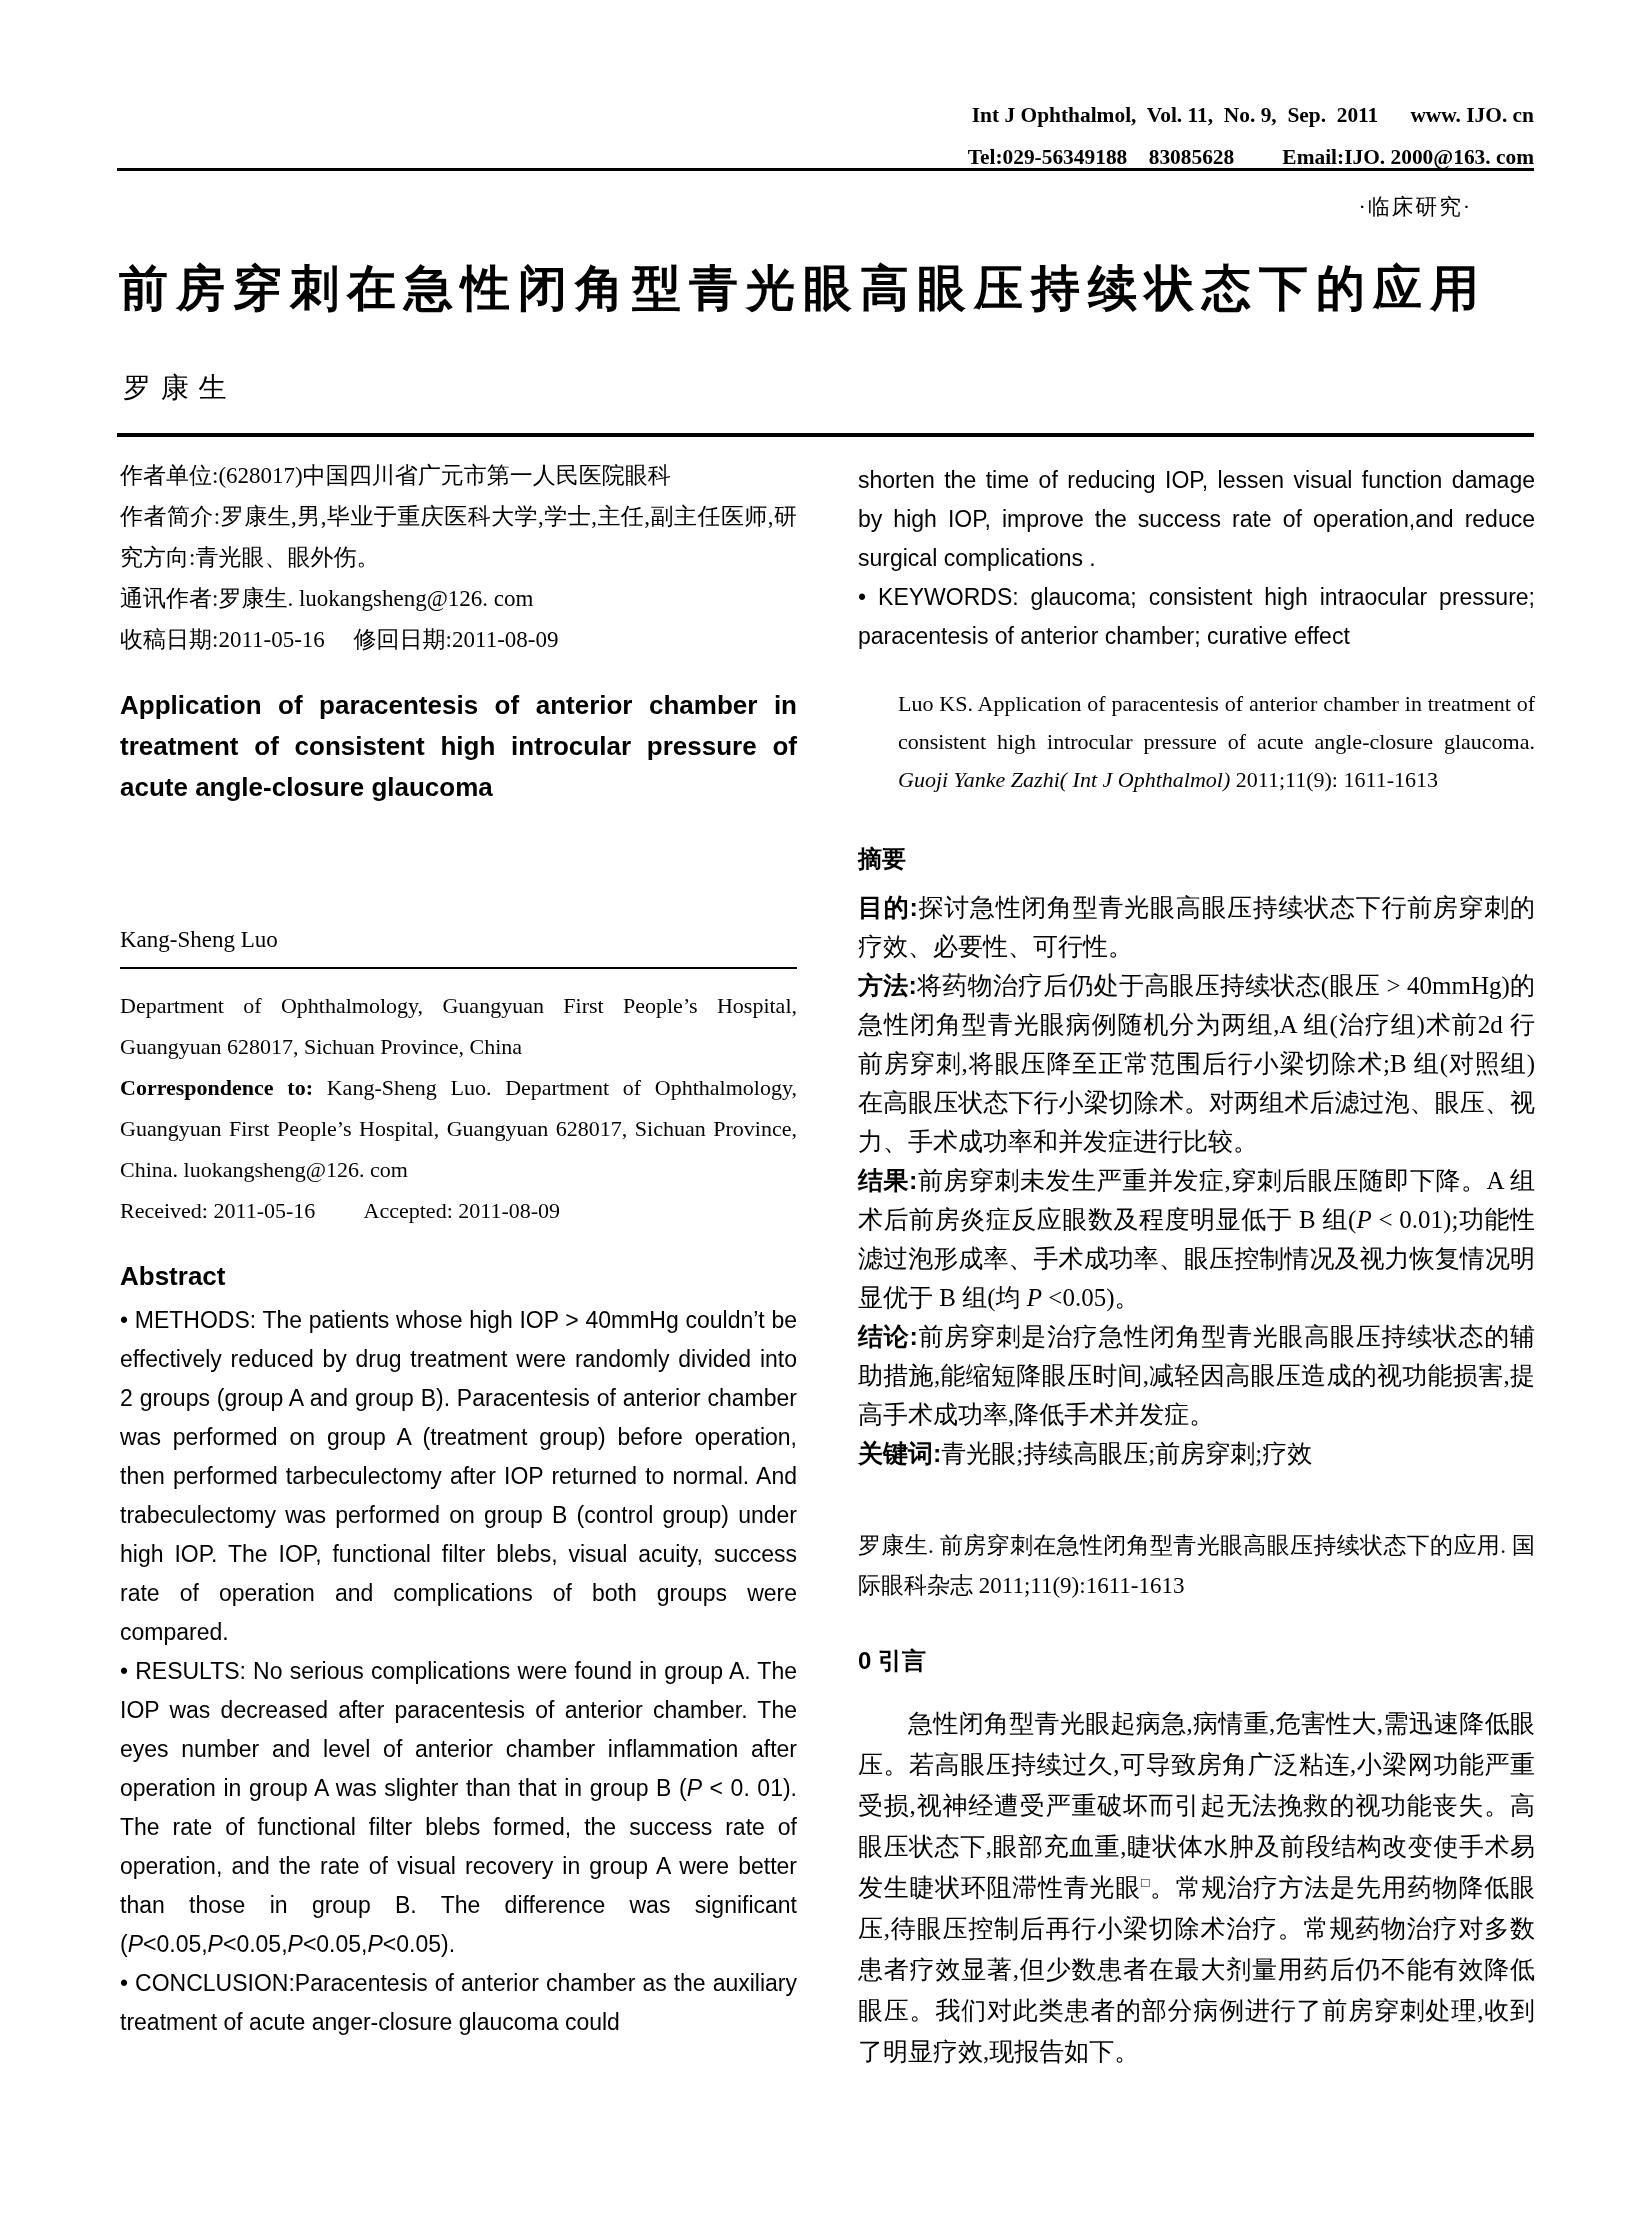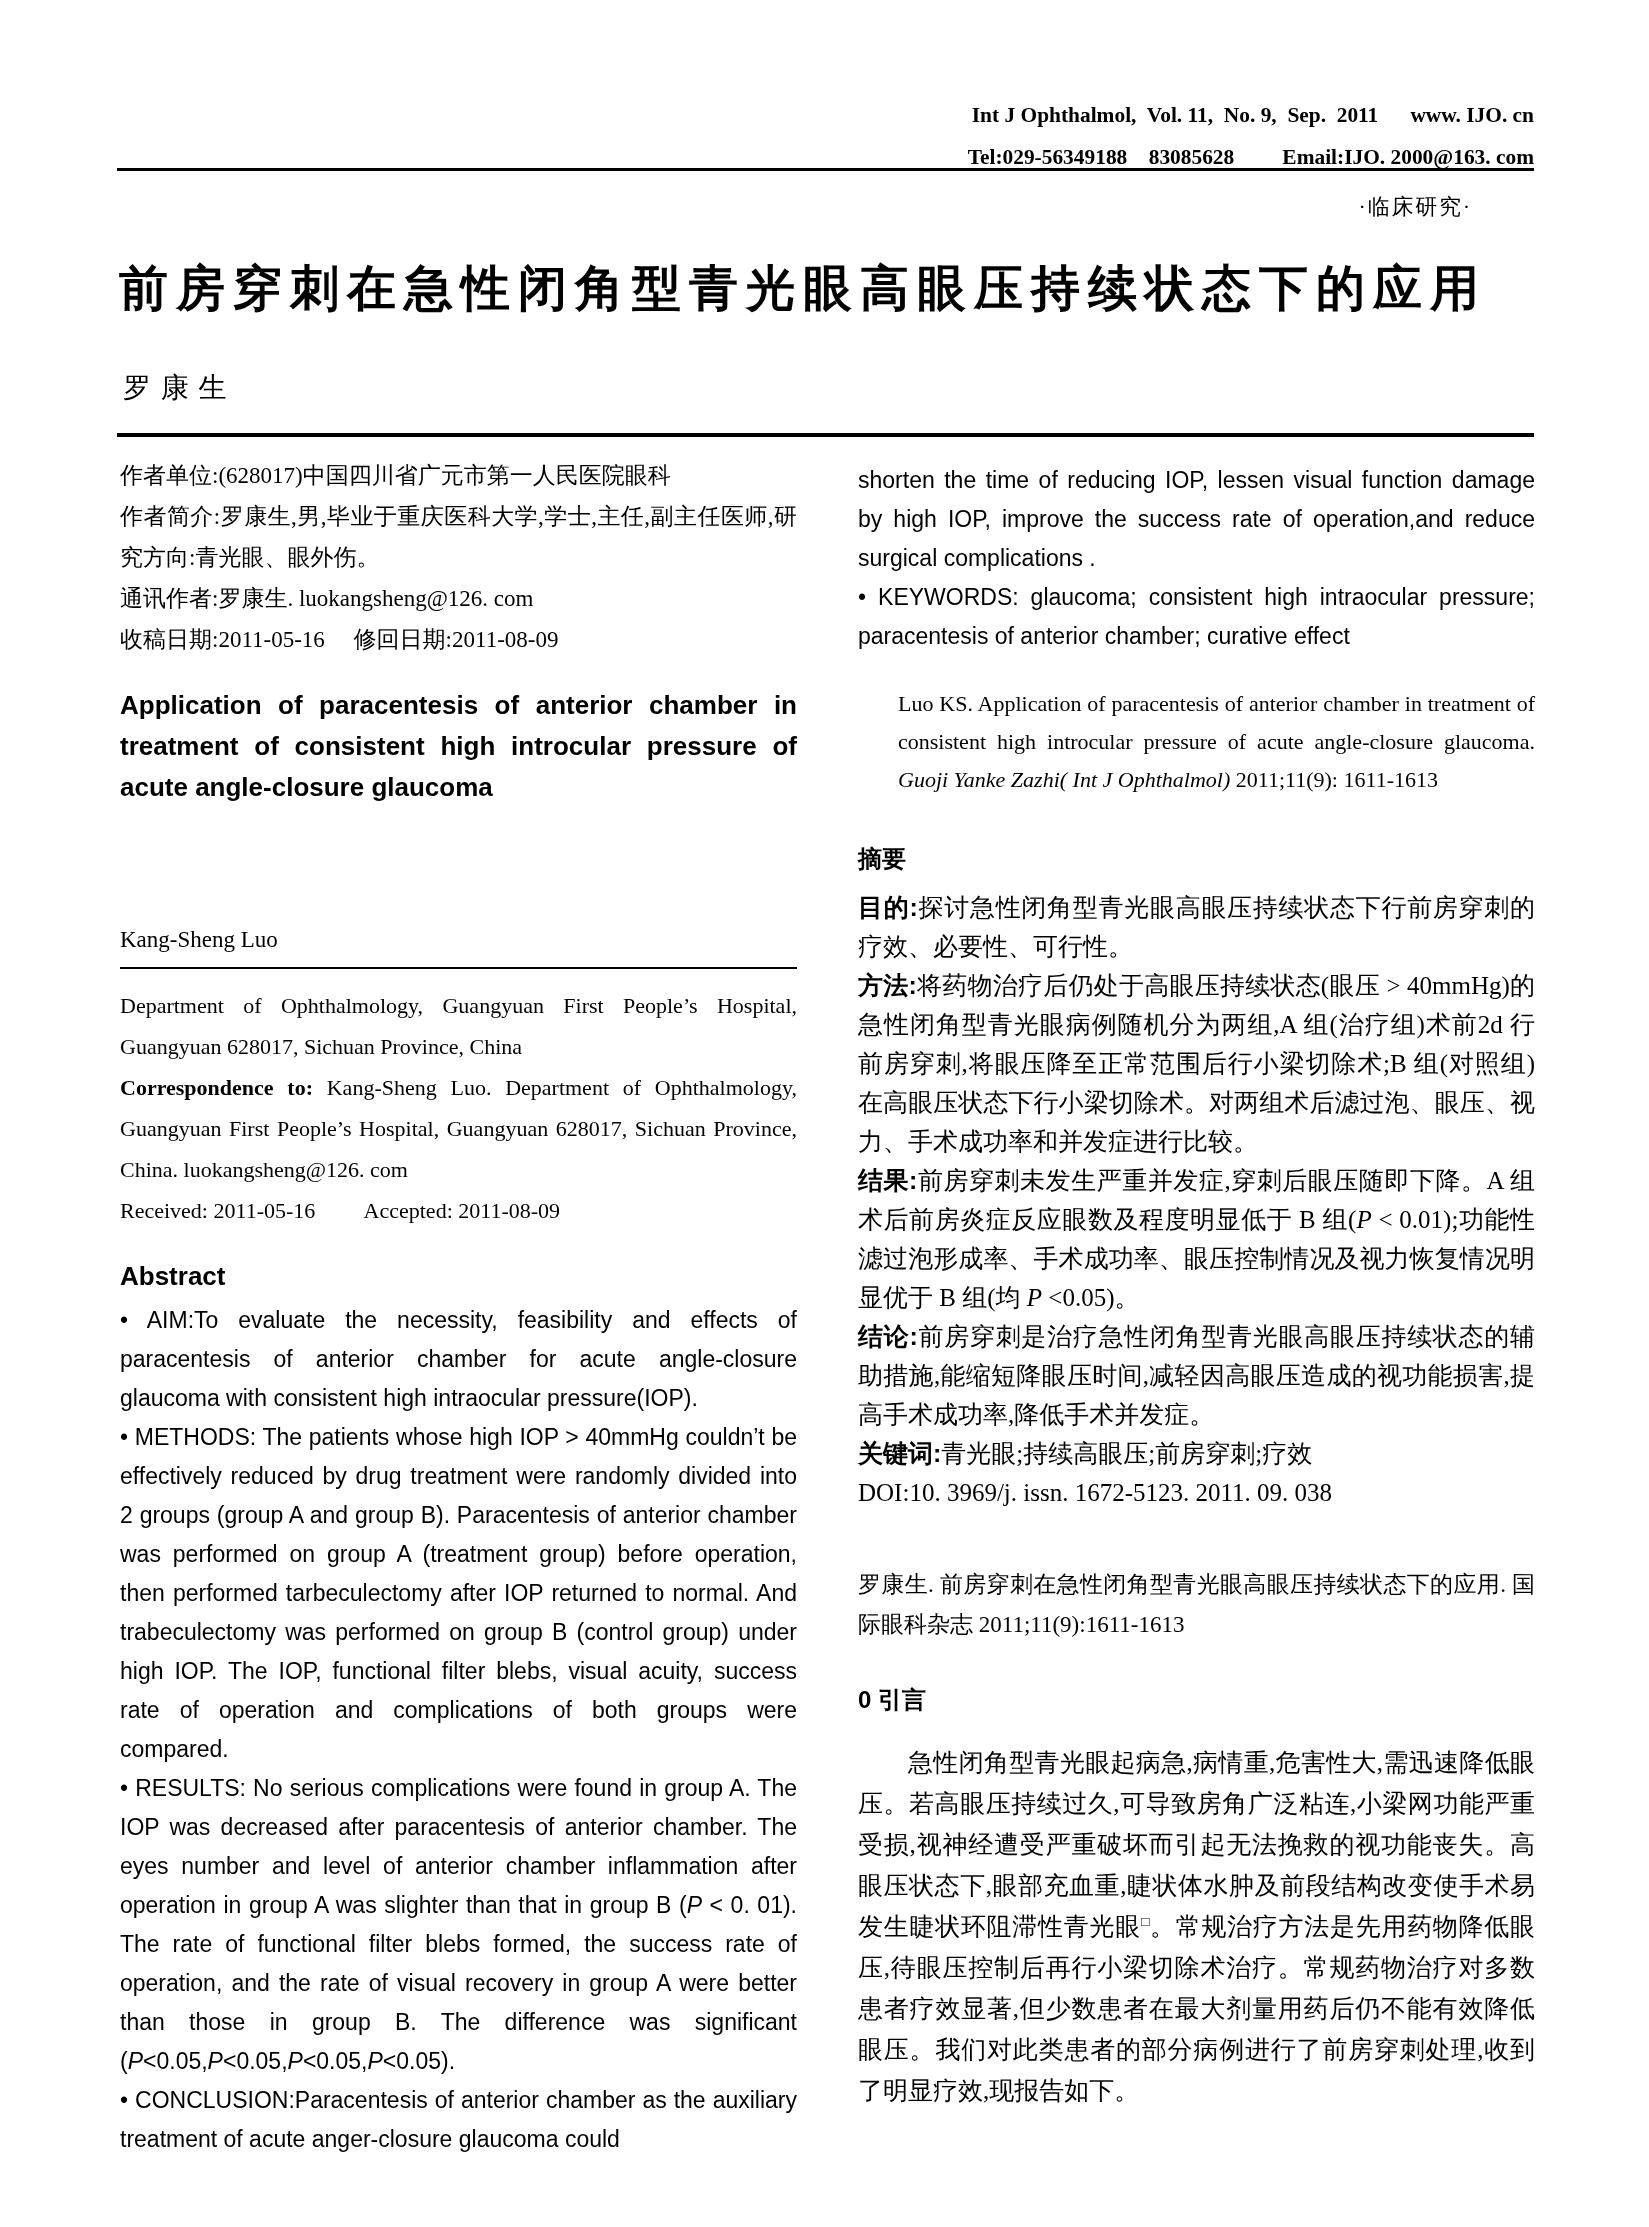--- a/index.html
+++ b/index.html
@@ -108,21 +108,20 @@
     <div class="hrule"></div>
 
     <div class="affil">
       <p>Department of Ophthalmology, Guangyuan First People’s Hospital, Guangyuan 628017, Sichuan Province, China</p>
       <p><span class="seg-b">Correspondence to:</span><span> Kang-Sheng Luo. Department of Ophthalmology, Guangyuan First People’s Hospital, Guangyuan 628017, Sichuan Province, China. luokangsheng@126. com</span></p>
       <p class="pre">Received: 2011-05-16         Accepted: 2011-08-09</p>
     </div>
 
     <h3 class="blk-heading">Abstract</h3>
     <div class="abstract">
-      <p>• AIM:To evaluate the necessity, feasibility and effects of paracentesis of anterior chamber for acute angle-closure glaucoma with consistent high intraocular pressure(IOP).</p>
       <p>• METHODS: The patients whose high IOP &gt; 40mmHg couldn’t be effectively reduced by drug treatment were randomly divided into 2 groups (group A and group B). Paracentesis of anterior chamber was performed on group A (treatment group) before operation, then performed tarbeculectomy after IOP returned to normal. And trabeculectomy was performed on group B (control group) under high IOP. The IOP, functional filter blebs, visual acuity, success rate of operation and complications of both groups were compared.</p>
       <p><span>• RESULTS: No serious complications were found in group A. The IOP was decreased after paracentesis of anterior chamber. The eyes number and level of anterior chamber inflammation after operation in group A was slighter than that in group B (</span><span class="seg-i">P</span><span> &lt; 0. 01). The rate of functional filter blebs formed, the success rate of operation, and the rate of visual recovery in group A were better than those in group B. The difference was significant (</span><span class="seg-i">P</span><span>&lt;0.05,</span><span class="seg-i">P</span><span>&lt;0.05,</span><span class="seg-i">P</span><span>&lt;0.05,</span><span class="seg-i">P</span><span>&lt;0.05).</span></p>
       <p>• CONCLUSION:Paracentesis of anterior chamber as the auxiliary treatment of acute anger-closure glaucoma could</p>
     </div>
   </div>
 
   <div class="col col-right">
     <div class="abstract">
       <p>shorten the time of reducing IOP, lessen visual function damage by high IOP, improve the success rate of operation,and reduce surgical complications .</p>
       <p>• KEYWORDS: glaucoma; consistent high intraocular pressure; paracentesis of anterior chamber; curative effect</p>
@@ -130,21 +129,20 @@
 
     <p class="citation-en"><span>Luo KS. Application of paracentesis of anterior chamber in treatment of consistent high introcular pressure of acute angle-closure glaucoma. </span><span class="seg-i">Guoji Yanke Zazhi( Int J Ophthalmol) </span><span>2011;11(9): 1611-1613</span></p>
 
     <h3 class="blk-heading heading-zh-abstract">摘要</h3>
     <div class="zh-abstract">
       <p><span class="seg-hb">目的:</span><span>探讨急性闭角型青光眼高眼压持续状态下行前房穿刺的疗效、必要性、可行性。</span></p>
       <p><span class="seg-hb">方法:</span><span>将药物治疗后仍处于高眼压持续状态(眼压 &gt; 40mmHg)的急性闭角型青光眼病例随机分为两组,A 组(治疗组)术前2d 行前房穿刺,将眼压降至正常范围后行小梁切除术;B 组(对照组)在高眼压状态下行小梁切除术。对两组术后滤过泡、眼压、视力、手术成功率和并发症进行比较。</span></p>
       <p><span class="seg-hb">结果:</span><span>前房穿刺未发生严重并发症,穿刺后眼压随即下降。A 组术后前房炎症反应眼数及程度明显低于 B 组(</span><span class="seg-i">P</span><span> &lt; 0.01);功能性滤过泡形成率、手术成功率、眼压控制情况及视力恢复情况明显优于 B 组(均 </span><span class="seg-i">P</span><span> &lt;0.05)。</span></p>
       <p><span class="seg-hb">结论:</span><span>前房穿刺是治疗急性闭角型青光眼高眼压持续状态的辅助措施,能缩短降眼压时间,减轻因高眼压造成的视功能损害,提高手术成功率,降低手术并发症。</span></p>
       <p><span class="seg-hb">关键词:</span><span>青光眼;持续高眼压;前房穿刺;疗效</span></p>
-      <p>DOI:10. 3969/j. issn. 1672-5123. 2011. 09. 038</p>
     </div>
 
     <p class="citation-zh">罗康生. 前房穿刺在急性闭角型青光眼高眼压持续状态下的应用. 国际眼科杂志 2011;11(9):1611-1613</p>
 
     <h3 class="blk-heading intro-heading">0 引言</h3>
     <p class="intro"><span>急性闭角型青光眼起病急,病情重,危害性大,需迅速降低眼压。若高眼压持续过久,可导致房角广泛粘连,小梁网功能严重受损,视神经遭受严重破坏而引起无法挽救的视功能丧失。高眼压状态下,眼部充血重,睫状体水肿及前段结构改变使手术易发生睫状环阻滞性青光眼</span><span class="seg-sup">□</span><span>。常规治疗方法是先用药物降低眼压,待眼压控制后再行小梁切除术治疗。常规药物治疗对多数患者疗效显著,但少数患者在最大剂量用药后仍不能有效降低眼压。我们对此类患者的部分病例进行了前房穿刺处理,收到了明显疗效,现报告如下。</span></p>
   </div>
 
 </div>
 

